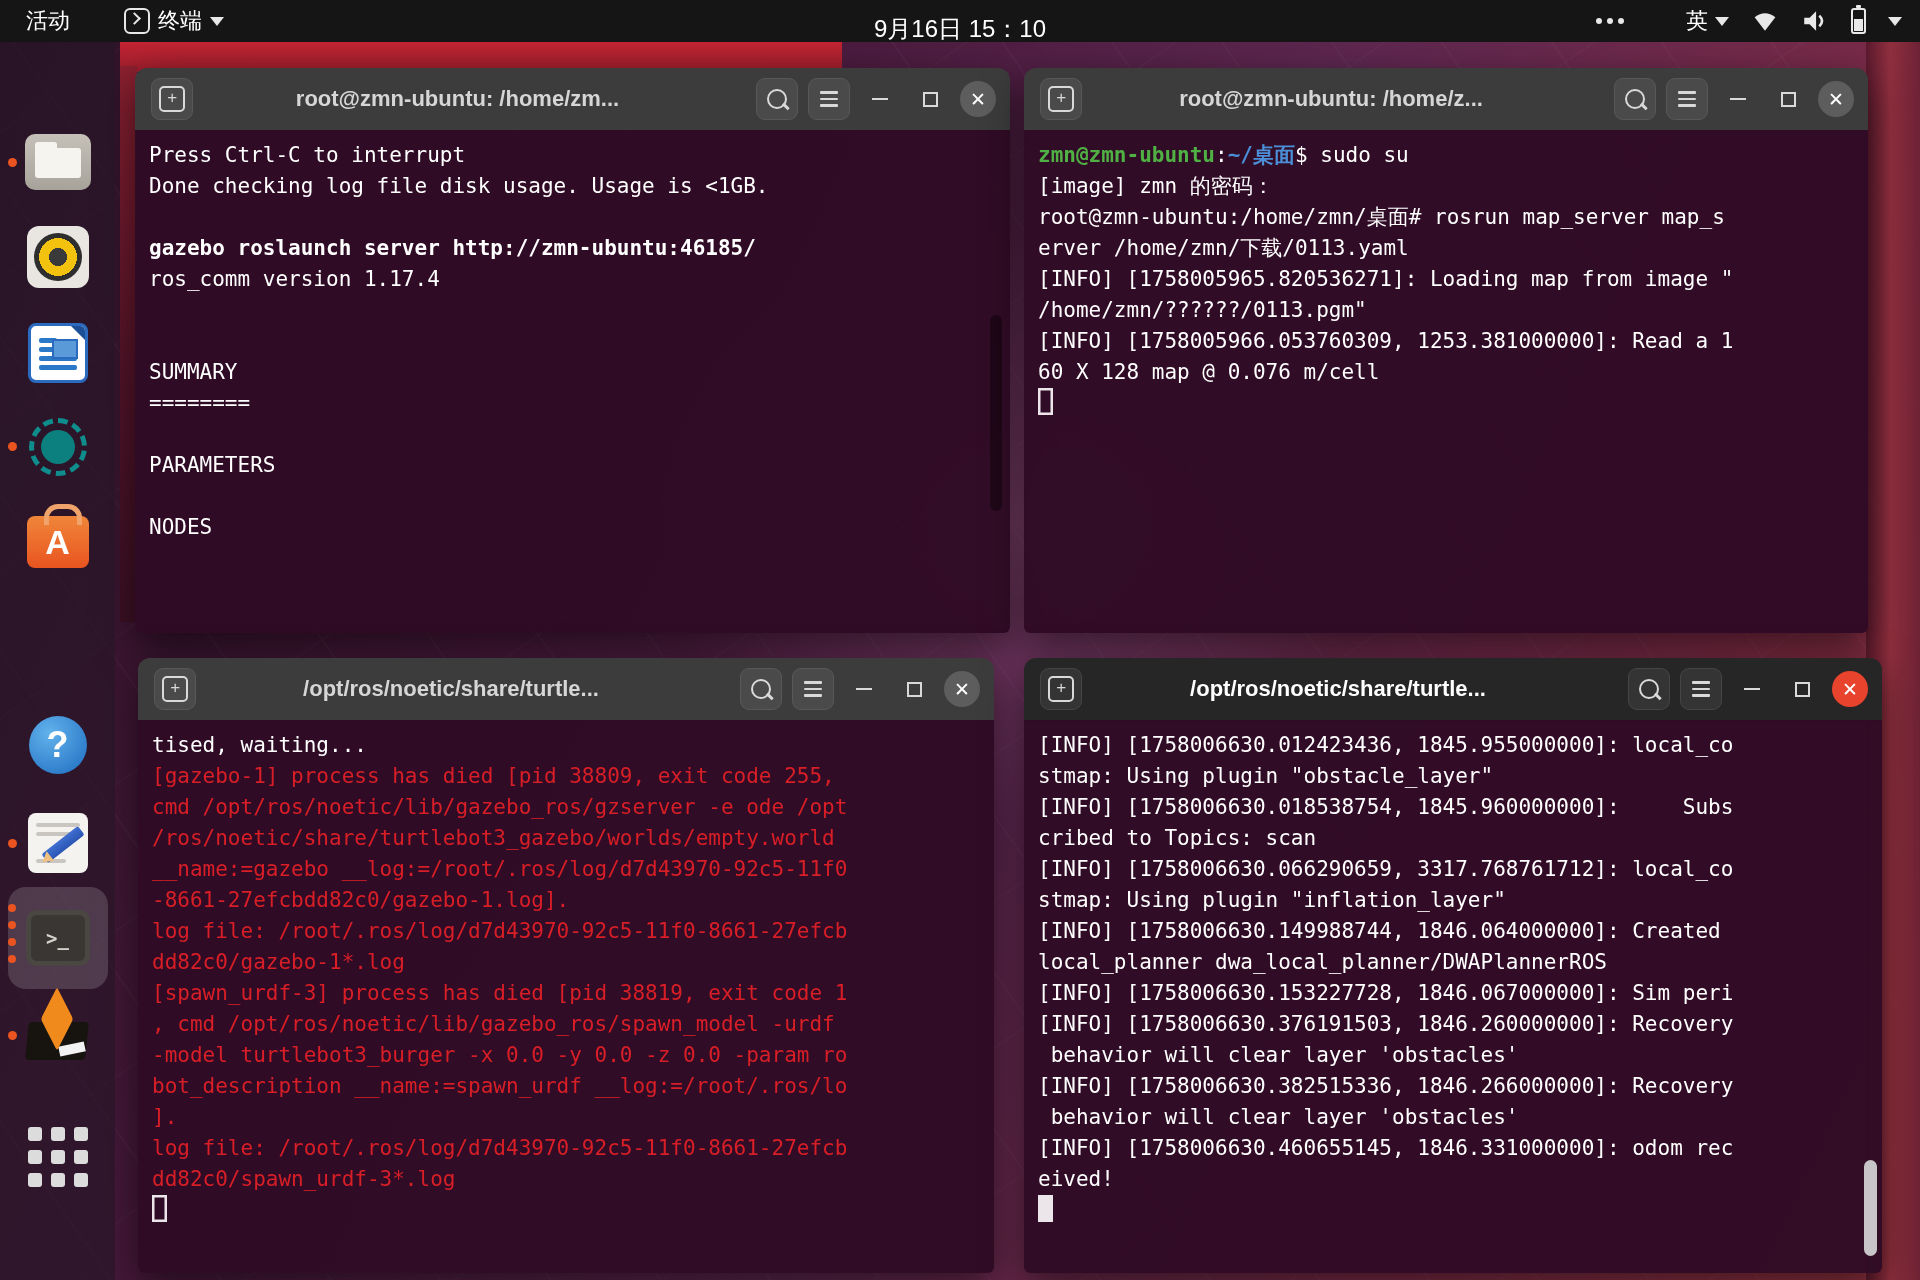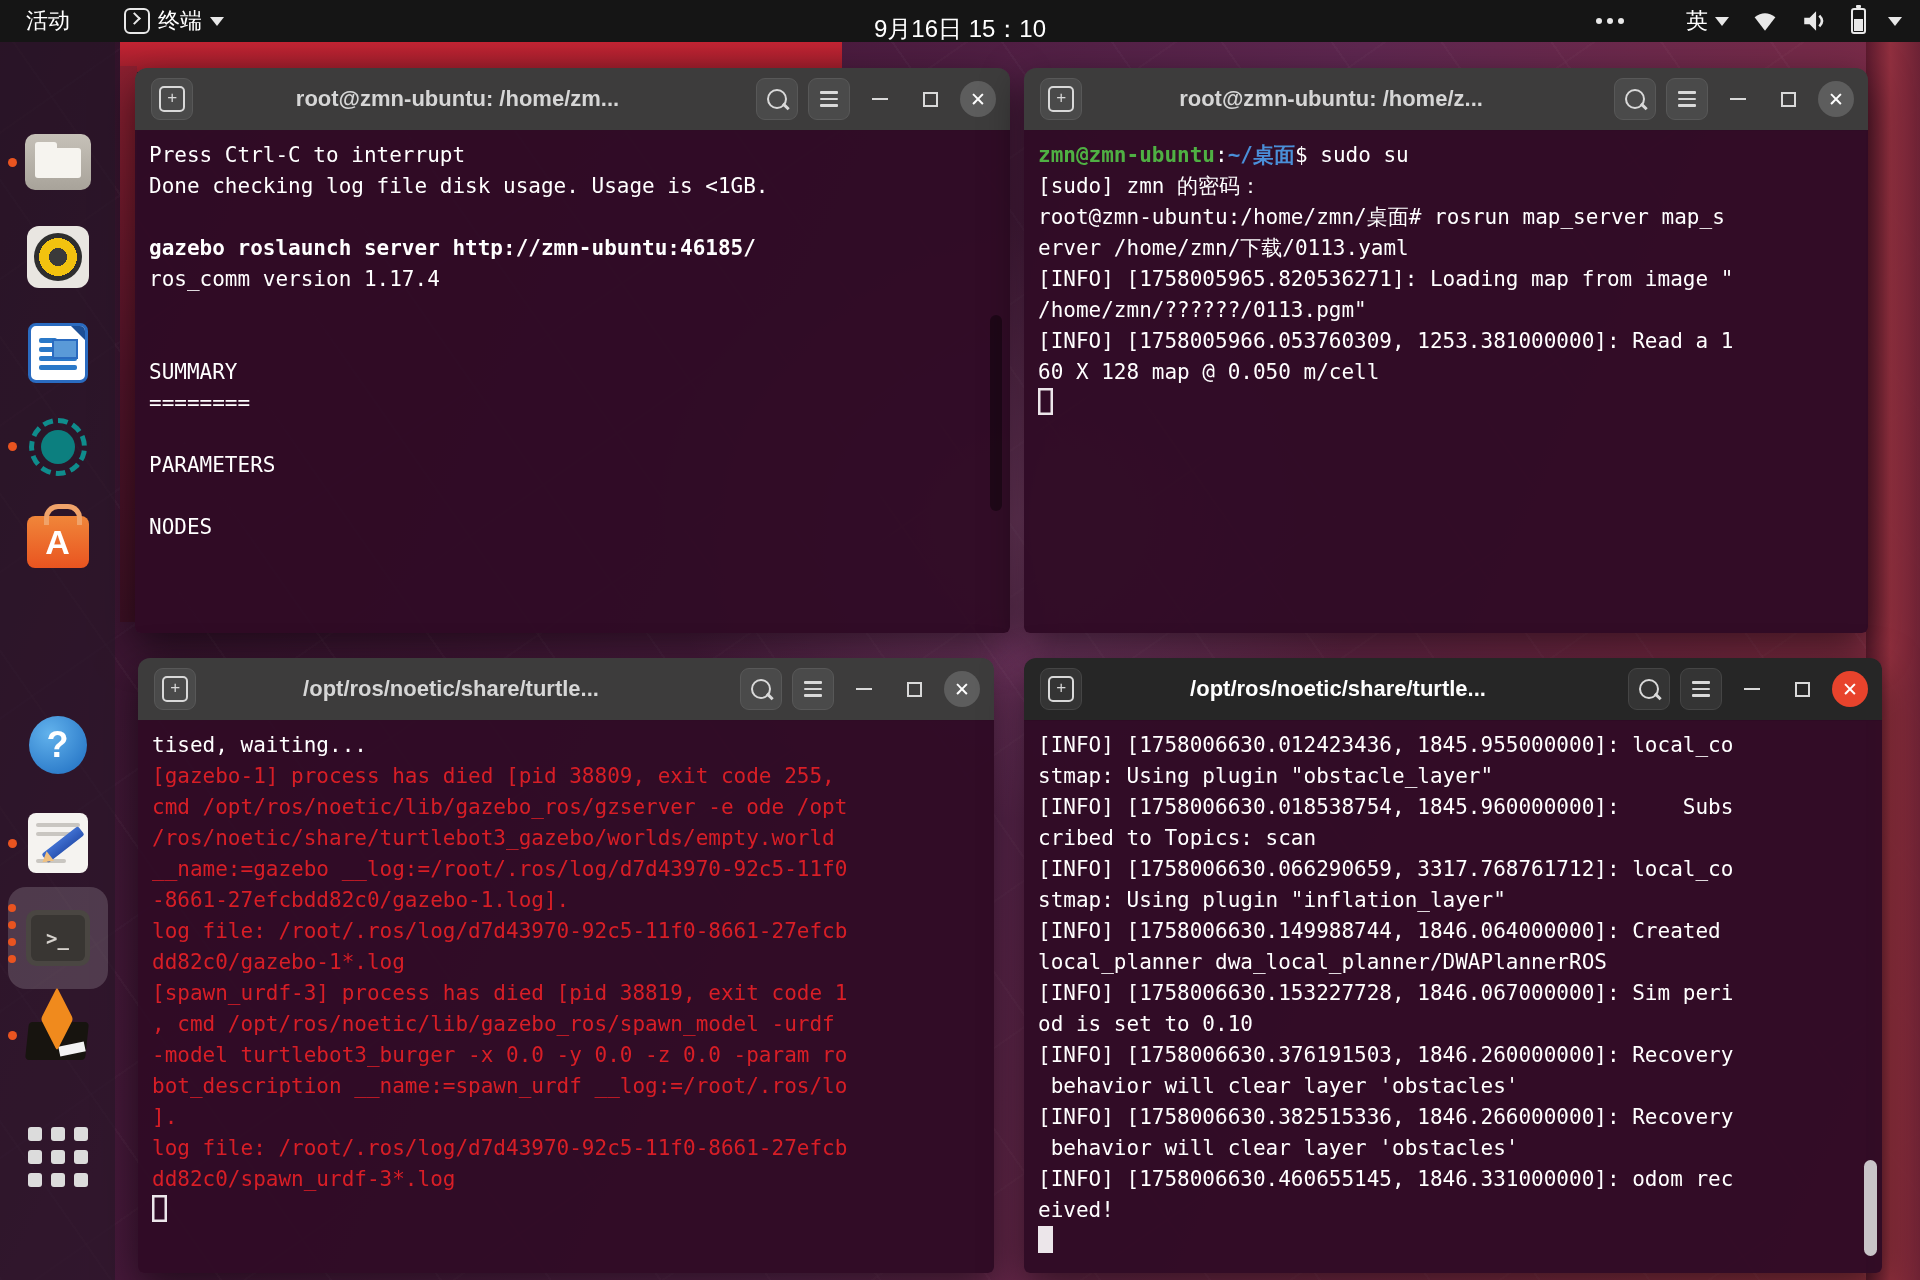--- a/index.html
+++ b/index.html
@@ -312,27 +312,27 @@
       <div class="wbtn">
           <span class="max-g"></span>
         </div>
       <div class="close-c">
           <span>✕</span>
         </div>
     </div>
   </div>
   <div class="term-body">
       <div class="tline"><span class="seg c-green">zmn@zmn-ubuntu</span><span class="seg">:</span><span class="seg c-blue">~/桌面</span><span class="seg">$ sudo su</span></div>
-      <div class="tline"><span class="seg">[sudo] zmn 的密码：</span></div>
+      <div class="tline"><span class="seg">[image] zmn 的密码：</span></div>
       <div class="tline"><span class="seg">root@zmn-ubuntu:/home/zmn/桌面# rosrun map_server map_s</span></div>
       <div class="tline"><span class="seg">erver /home/zmn/下载/0113.yaml</span></div>
       <div class="tline"><span class="seg">[INFO] [1758005965.820536271]: Loading map from image "</span></div>
       <div class="tline"><span class="seg">/home/zmn/??????/0113.pgm"</span></div>
       <div class="tline"><span class="seg">[INFO] [1758005966.053760309, 1253.381000000]: Read a 1</span></div>
-      <div class="tline"><span class="seg">60 X 128 map @ 0.050 m/cell</span></div>
+      <div class="tline"><span class="seg">60 X 128 map @ 0.076 m/cell</span></div>
       <div class="tline"><span class="cursor-hollow"></span></div>
     </div>
 </div>
 
 <div class="win unfocused" style="left:138px;top:658px;width:856px;height:615px;">
   <div class="titlebar">
     <div class="tb-btn newtab">
         <i>+</i>
       </div>
     <div class="title">/opt/ros/noetic/share/turtle...</div>
@@ -409,21 +409,20 @@
   <div class="term-body">
       <div class="tline"><span class="seg">[INFO] [1758006630.012423436, 1845.955000000]: local_co</span></div>
       <div class="tline"><span class="seg">stmap: Using plugin "obstacle_layer"</span></div>
       <div class="tline"><span class="seg">[INFO] [1758006630.018538754, 1845.960000000]:     Subs</span></div>
       <div class="tline"><span class="seg">cribed to Topics: scan</span></div>
       <div class="tline"><span class="seg">[INFO] [1758006630.066290659, 3317.768761712]: local_co</span></div>
       <div class="tline"><span class="seg">stmap: Using plugin "inflation_layer"</span></div>
       <div class="tline"><span class="seg">[INFO] [1758006630.149988744, 1846.064000000]: Created</span></div>
       <div class="tline"><span class="seg">local_planner dwa_local_planner/DWAPlannerROS</span></div>
       <div class="tline"><span class="seg">[INFO] [1758006630.153227728, 1846.067000000]: Sim peri</span></div>
-      <div class="tline"><span class="seg">od is set to 0.10</span></div>
       <div class="tline"><span class="seg">[INFO] [1758006630.376191503, 1846.260000000]: Recovery</span></div>
       <div class="tline"><span class="seg"> behavior will clear layer 'obstacles'</span></div>
       <div class="tline"><span class="seg">[INFO] [1758006630.382515336, 1846.266000000]: Recovery</span></div>
       <div class="tline"><span class="seg"> behavior will clear layer 'obstacles'</span></div>
       <div class="tline"><span class="seg">[INFO] [1758006630.460655145, 1846.331000000]: odom rec</span></div>
       <div class="tline"><span class="seg">eived!</span></div>
       <div class="tline"><span class="cursor-solid"></span></div>
     </div>
   <div class="scrollbar sb-light" style="right:5px;top:502px;height:96px;"></div>
 </div>

